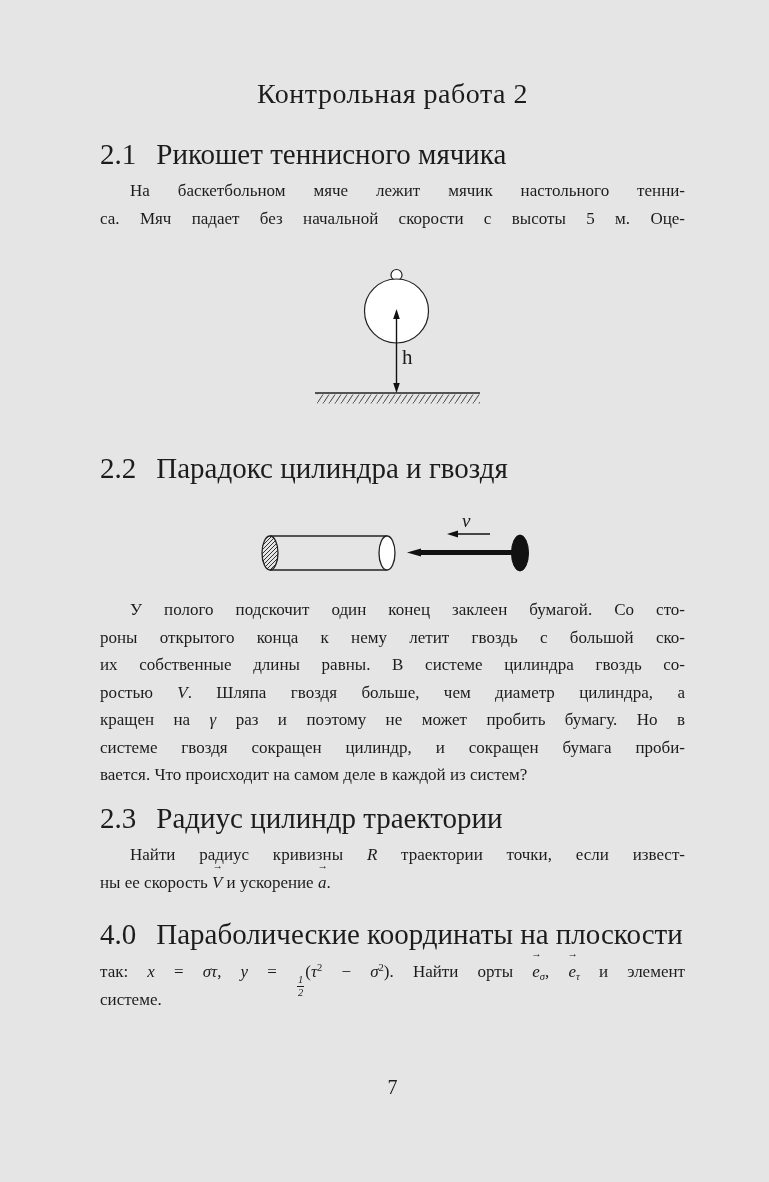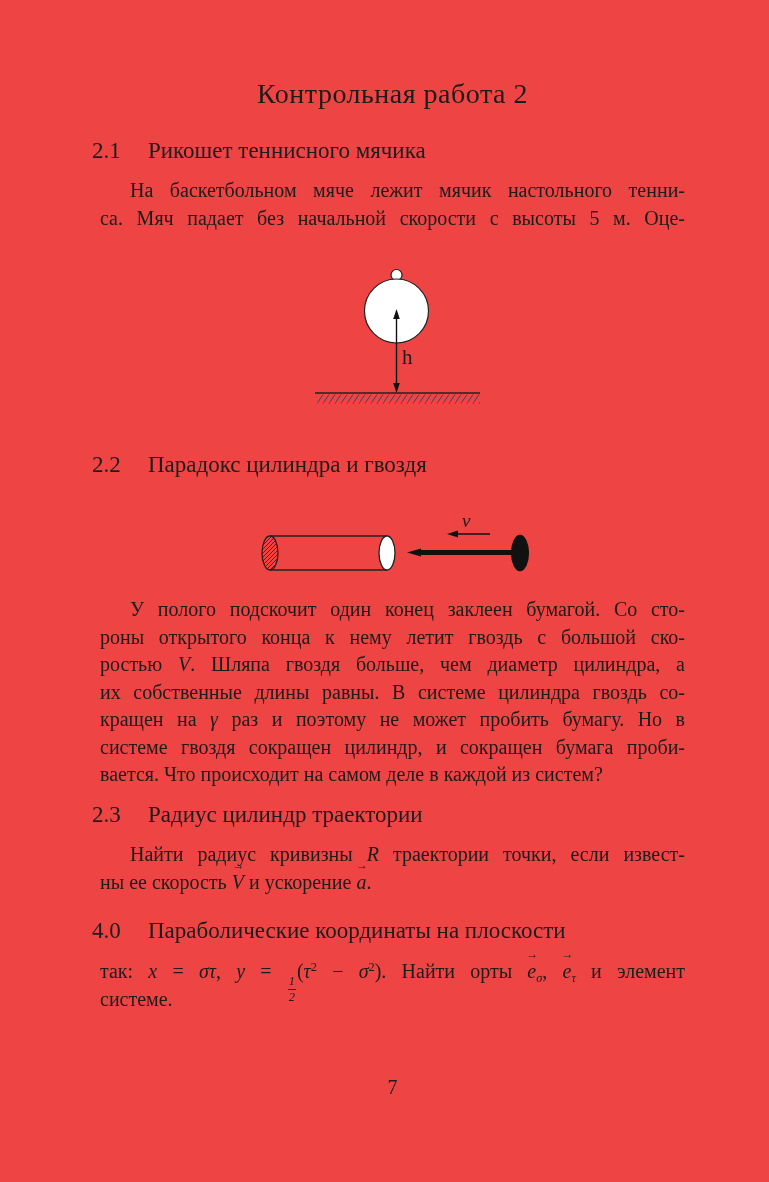--- a/index.html
+++ b/index.html
@@ -1,30 +1,30 @@
 <!DOCTYPE html>
 <html><head>
 <meta charset="utf-8">
 <style>
   html,body{margin:0;padding:0;background:#ffffff;}
   .page{
-    position:relative;width:769px;height:1182px;background:#ef4444;
+    position:relative;width:769px;height:1182px;background:#e5e5e5;
     color:#1c1c1c;font-family:"Liberation Serif","DejaVu Serif",serif;
     overflow:hidden;
   }
   .doc-title{
     position:absolute;left:100px;width:585px;top:78px;
     font-size:28px;text-align:center;letter-spacing:0.5px;
   }
   .sec-head{
-    position:absolute;left:92px;width:585px;
-    font-size:23px;white-space:nowrap;
+    position:absolute;left:100px;width:585px;
+    font-size:29px;white-space:nowrap;
   }
   .sec-num{display:inline-block;min-width:36px;margin-right:20px;}
-  .para{position:absolute;left:100px;width:585px;font-size:20px;}
+  .para{position:absolute;left:100px;width:585px;font-size:17px;}
   .pline{
     line-height:27.5px;height:27.5px;
     text-align:justify;text-align-last:justify;
     white-space:normal;
   }
   .plast{text-align-last:left;}
   .indent{padding-left:30px;}
   i{font-style:italic;}
   sub,sup{font-size:0.62em;line-height:0;}
   sub{vertical-align:-0.3em;}
@@ -102,22 +102,22 @@
       <ellipse cx="267" cy="50" rx="8.5" ry="18" fill="#111" stroke="#111"></ellipse>
       <line x1="203" y1="31" x2="237" y2="31" stroke="#111" stroke-width="1.4"></line>
       <polygon points="194,31 205,27.5 205,34.5" fill="#111"></polygon>
       <text x="209" y="24" font-size="19" font-style="italic" fill="#1c1c1c">v</text>
     </svg>
   </div>
 
   <div class="para" style="top:596px">
     <div class="pline indent">У полого подскочит один конец заклеен бумагой. Со сто-</div>
     <div class="pline">роны открытого конца к нему летит гвоздь с большой ско-</div>
+    <div class="pline">их собственные длины равны. В системе цилиндра гвоздь со-</div>
     <div class="pline">ростью <i>V</i>. Шляпа гвоздя больше, чем диаметр цилиндра, а</div>
-    <div class="pline">их собственные длины равны. В системе цилиндра гвоздь со-</div>
     <div class="pline">кращен на <i>γ</i> раз и поэтому не может пробить бумагу. Но в</div>
     <div class="pline">системе гвоздя сокращен цилиндр, и сокращен бумага проби-</div>
     <div class="pline plast">вается. Что происходит на самом деле в каждой из систем?</div>
   </div>
 
   <div class="sec-head" style="top:802px">
     <span class="sec-num">2.3</span><span class="sec-title">Радиус цилиндр траектории</span>
   </div>
 
   <div class="para" style="top:841px">

